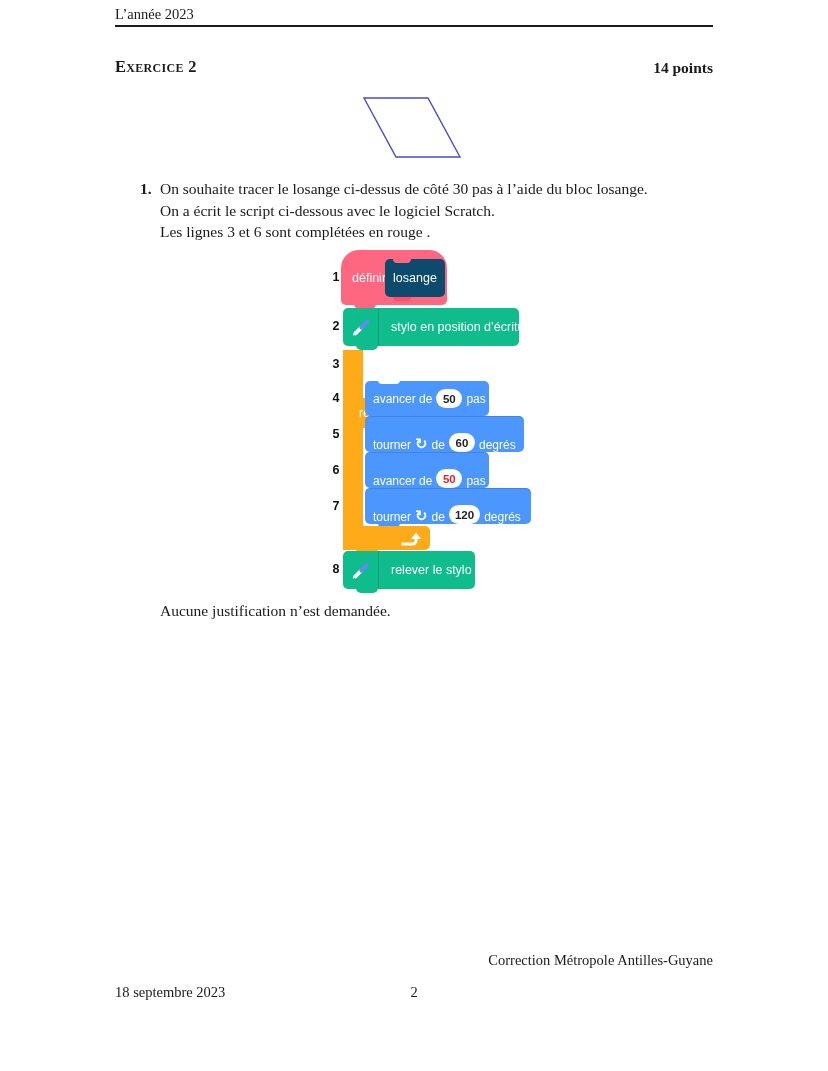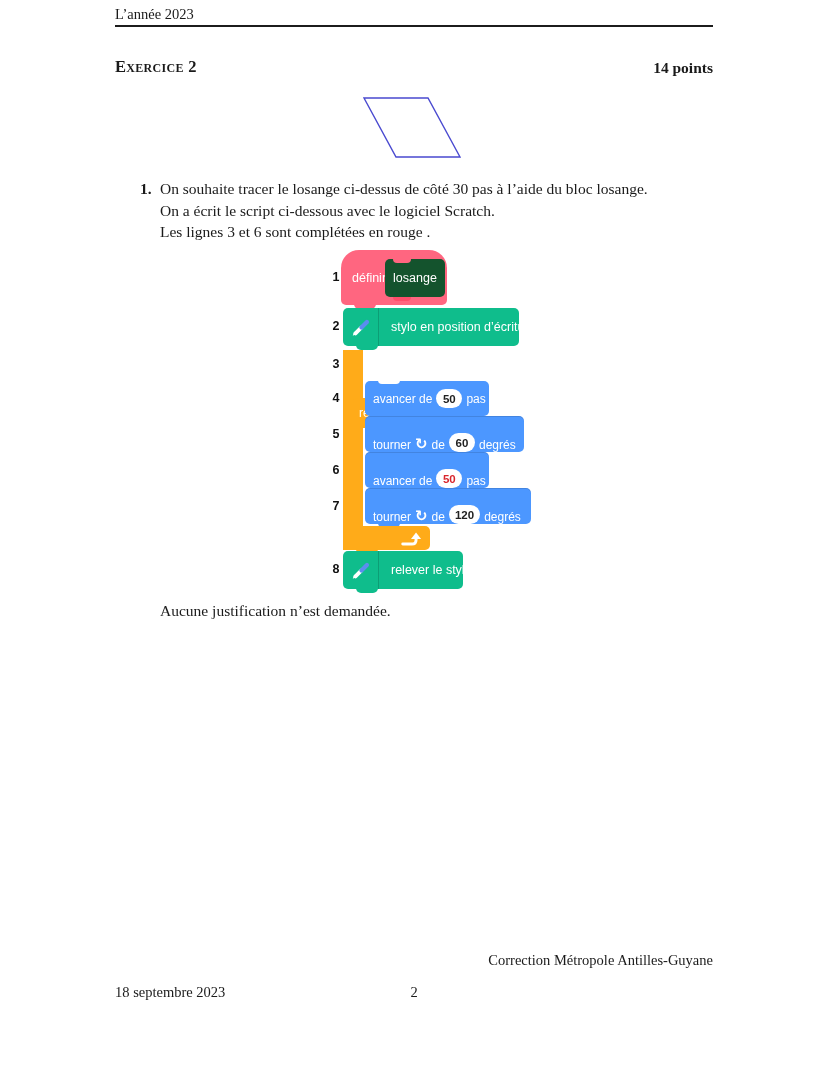--- a/index.html
+++ b/index.html
@@ -30,30 +30,30 @@
          color:#fff; font-size:12px; white-space:nowrap; }
   .tabb::after { content:""; position:absolute; left:13px; bottom:-4px; width:22px; height:5px;
                  background:inherit; border-radius:0 0 5px 5px; }
   .notch-white::before { content:""; position:absolute; left:13px; top:-1px; width:22px; height:4px;
                  background:#fff; border-radius:0 0 4px 4px; }
   .seam { box-shadow: inset 0 1px 0 rgba(0,0,0,.12); align-items: flex-end; }
   
   .b-define { left:16px; top:0; width:106px; height:55px; background:#ff6680;
               border-radius:18px 18px 5px 5px; padding-left:11px; font-size:12.5px; }
   .b-define-inner { position:absolute; left:44px; top:9px; width:60px; height:38px;
-              background:#14532d; border-radius:5px; display:flex; align-items:center;
+              background:#0c4a6e; border-radius:5px; display:flex; align-items:center;
               justify-content:center; font-size:12.5px; }
   .b-define-inner::before { content:""; position:absolute; left:8px; top:0; width:18px; height:4px;
               background:#ff6680; border-radius:0 0 4px 4px; }
   .b-define-inner::after  { content:""; position:absolute; left:8px; bottom:-4px; width:18px; height:4px;
               background:#ff4d6a; border-radius:0 0 4px 4px; }
   
   .b-pen { background:#0fbd8c; border-radius:5px; height:38px; left:18px; }
   .b-pen-down { top:58px;  width:176px; }
-  .b-pen-up   { top:301px; width:120px; }
+  .b-pen-up   { top:301px; width:132px; }
   .pen-ico-wrap { width:36px; height:100%; display:flex; align-items:center; justify-content:center;
                   border-right:1px solid rgba(0,0,0,.16); flex:0 0 36px; }
   .b-pen .lbl { padding-left:8px; font-size:12.5px; }
   
   .c-arm { position:absolute; left:18px; top:100px; width:20px; height:200px; background:#ffab19; }
   .c-top { left:28px; top:100px; width:93px; height:30px; background:#ffab19;
            border-radius:5px 5px 5px 0; padding-left:6px; gap:3px;margin-top:48px; }
   .c-bot { left:18px; top:276px; width:87px; height:24px; background:#ffab19;
            border-radius:0 5px 5px 5px; justify-content:flex-end; padding-right:8px; }
   

